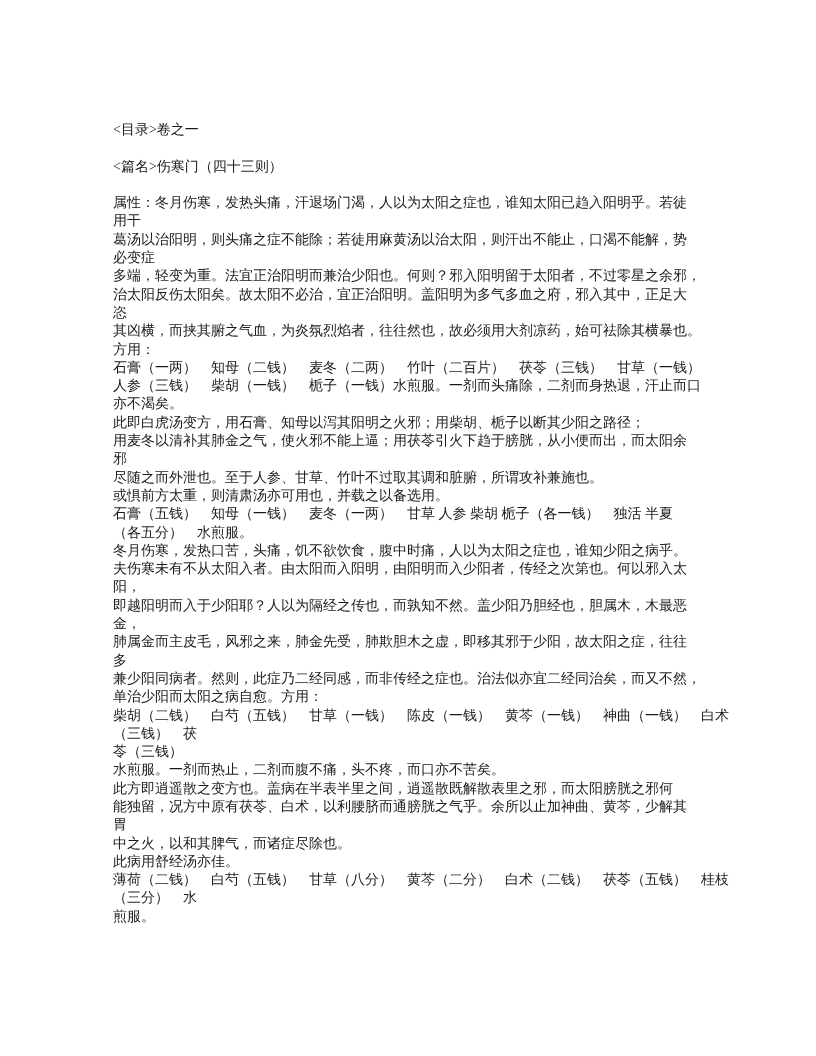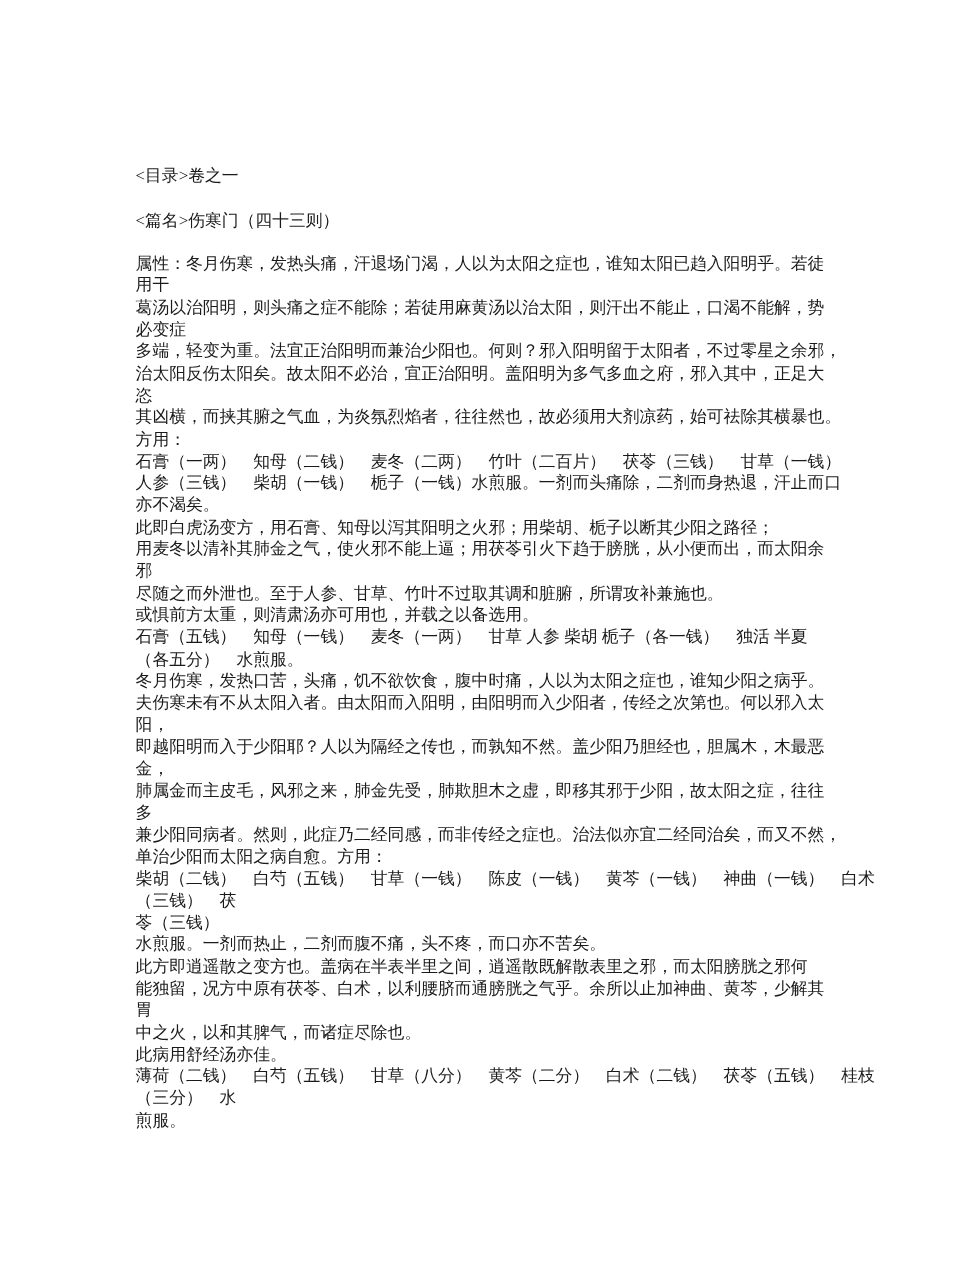--- a/index.html
+++ b/index.html
@@ -11,21 +11,21 @@
     position: relative;
     width: 816px;
     height: 1056px;
     background: #ffffff;
     overflow: hidden;
     font-family: "Liberation Serif", "DejaVu Serif", serif;
   }
   .content {
     position: absolute;
     left: 113px;
-    top: 139px;
+    top: 121px;
     width: 600px;
     color: #1a1a1a;
     font-size: 14px;
     line-height: 18.3px;
     white-space: pre;
     letter-spacing: 0;
   }
   .line {
     min-height: 18.3px;
   }

